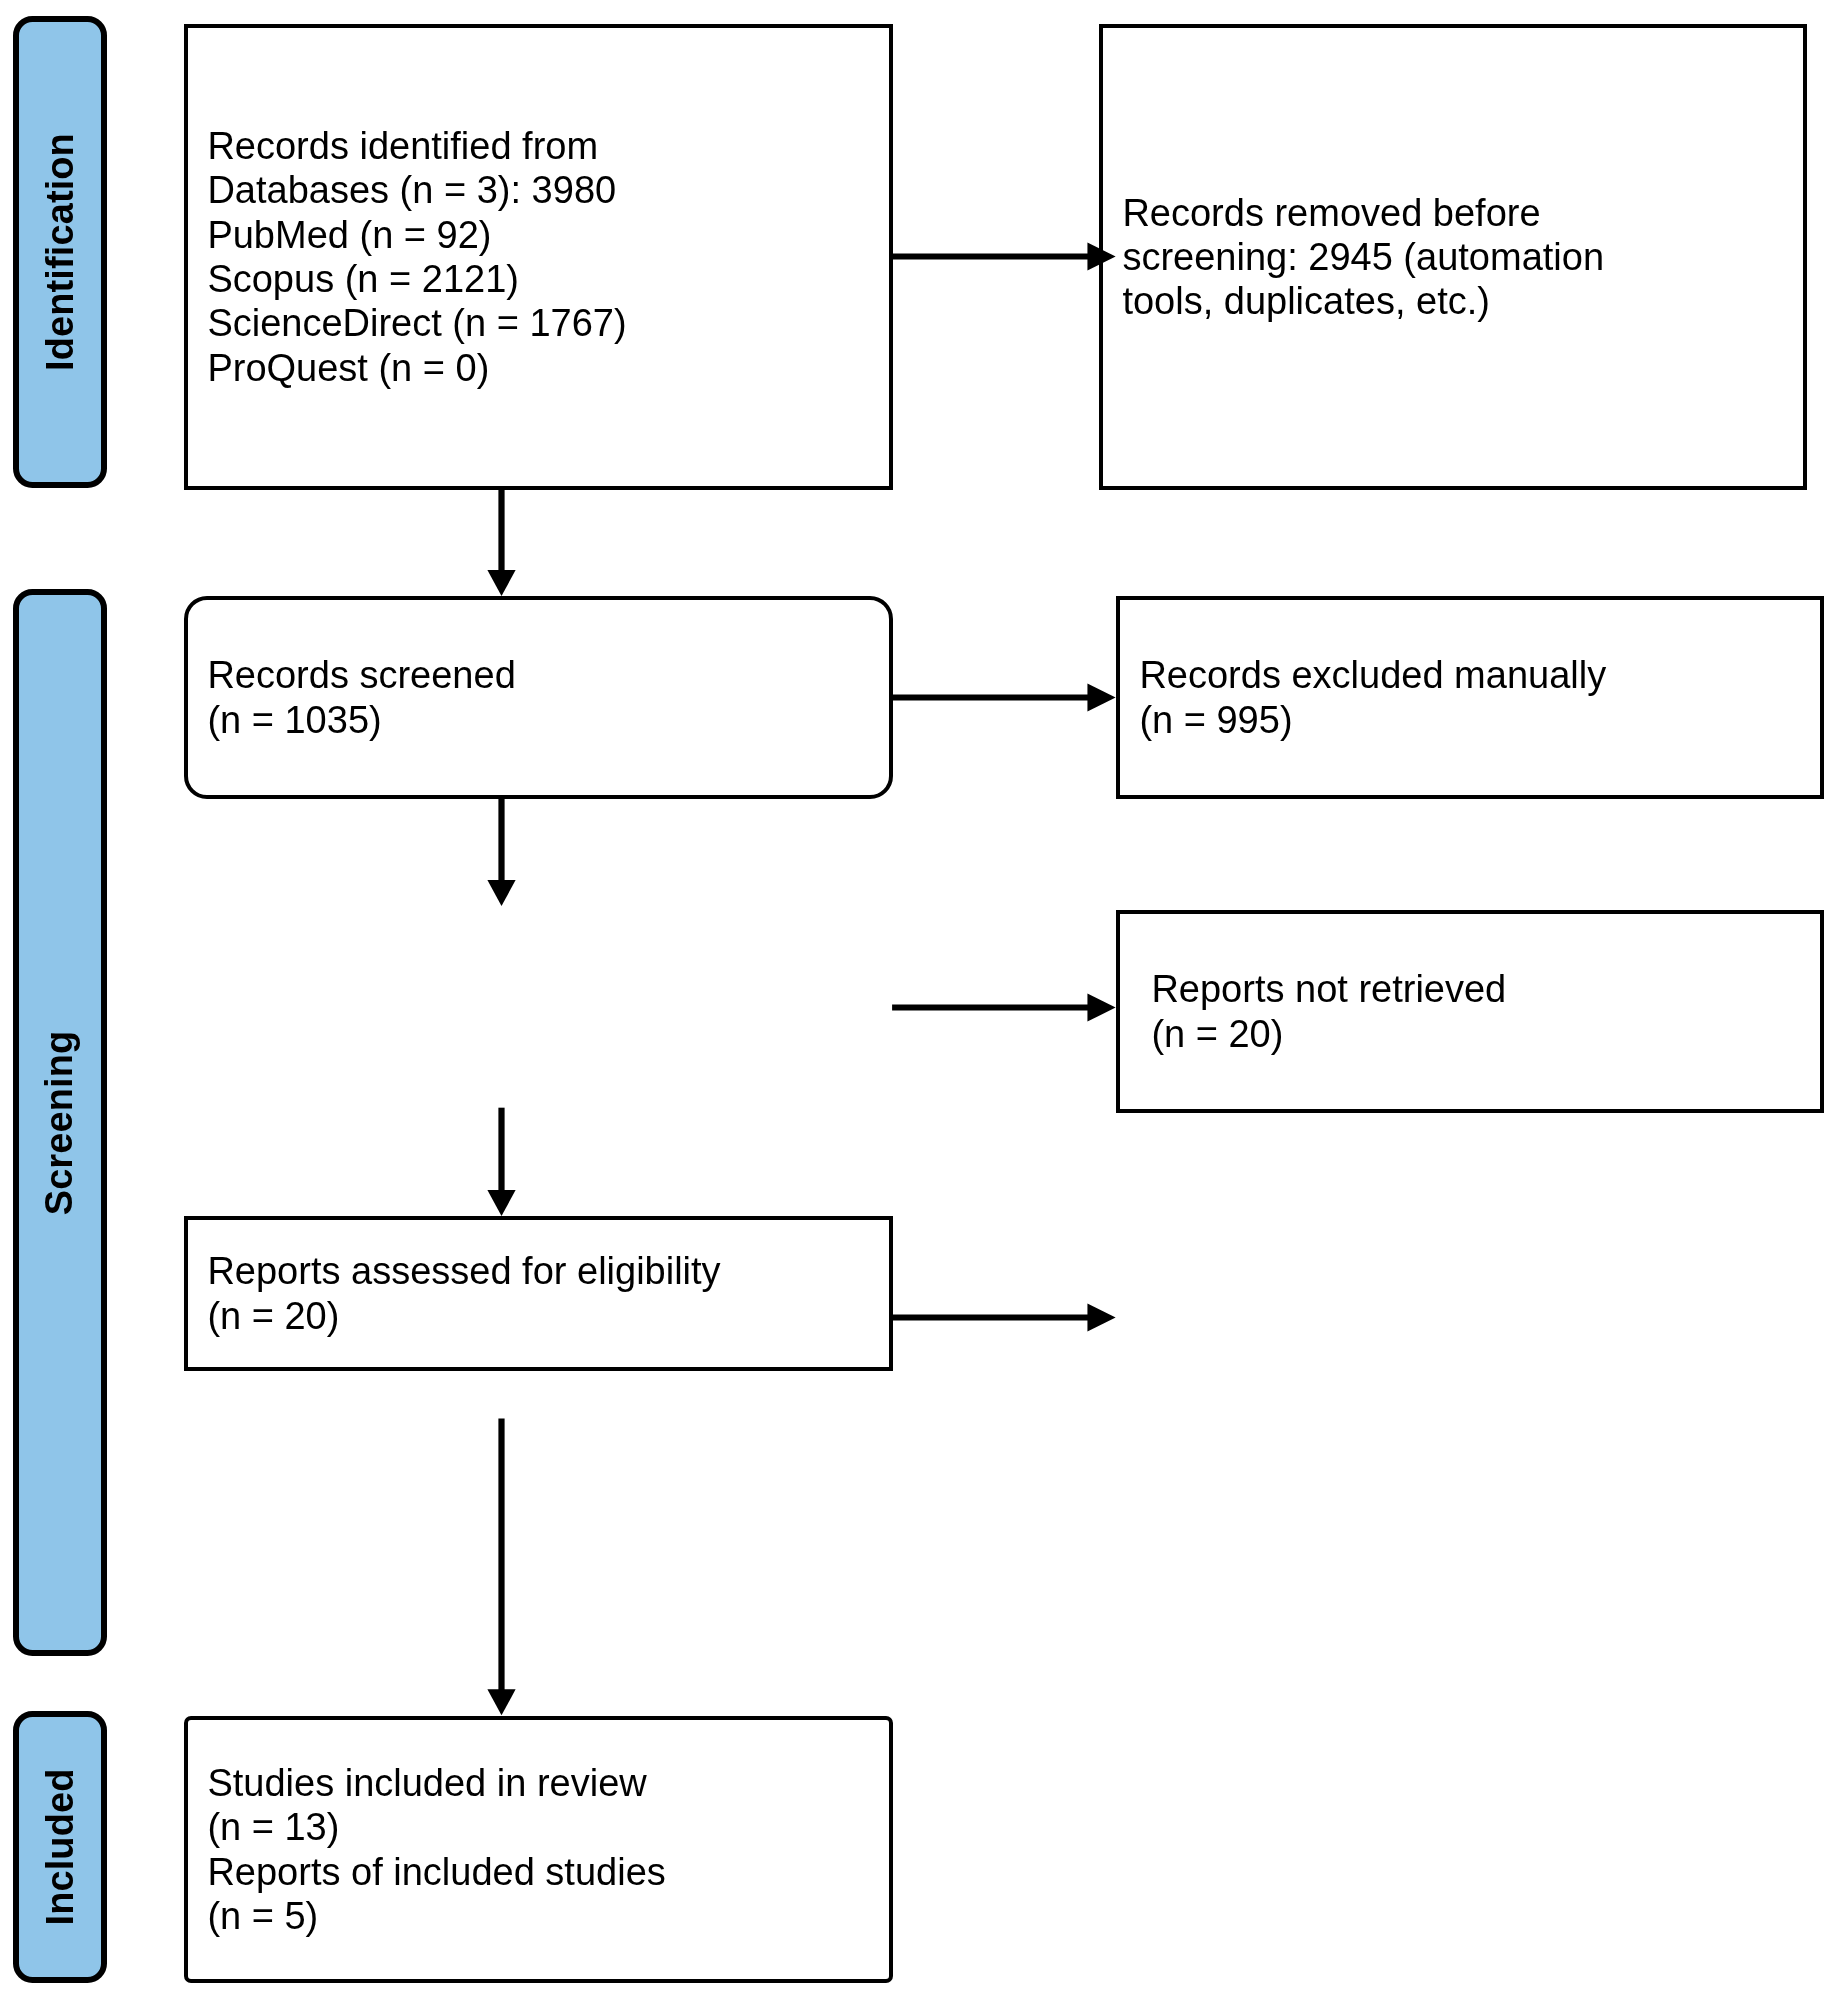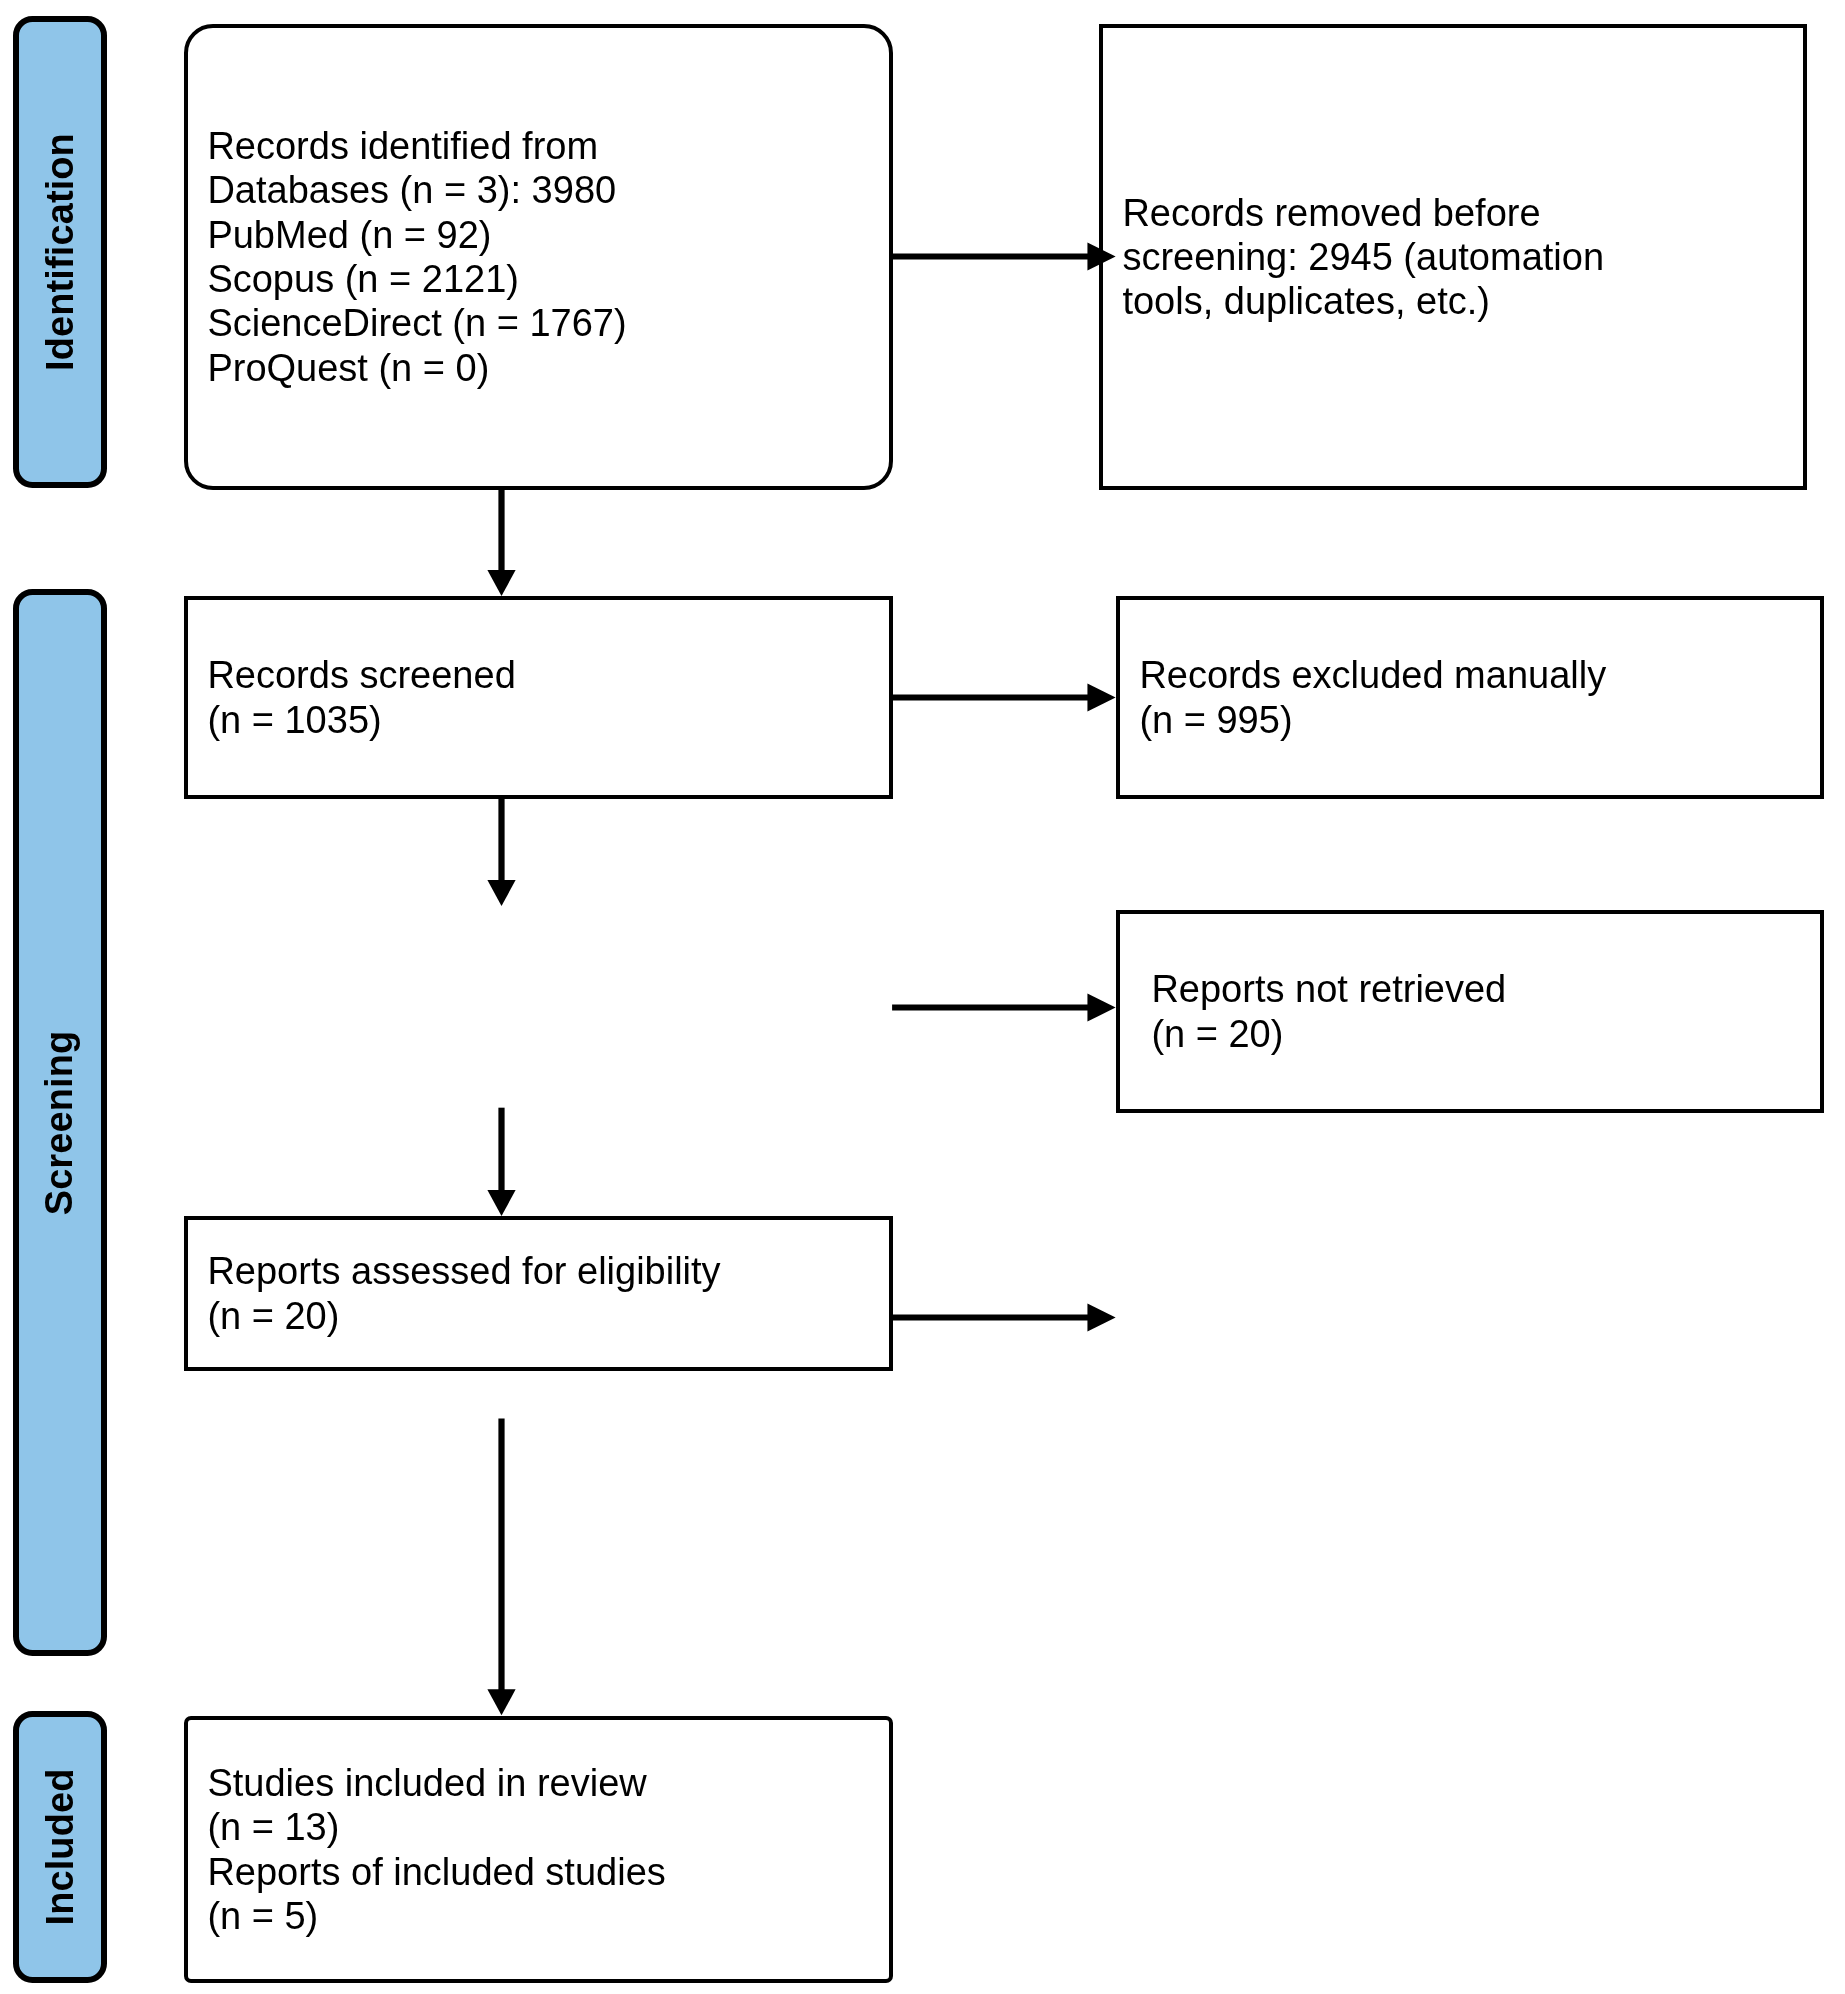--- a/index.html
+++ b/index.html
@@ -78,21 +78,21 @@
   </div>
 
   <div class="phase-label" style="left:12.6px; top:589px; width:94px; height:1067px;">
     <span class="phase-text">Screening</span>
   </div>
 
   <div class="phase-label" style="left:12.6px; top:1711px; width:94px; height:272px;">
     <span class="phase-text">Included</span>
   </div>
 
-  <div class="flow-box" style="left:184px; top:24px; width:709px; height:466px;border-radius:29px;">
+  <div class="flow-box" style="left:184px; top:24px; width:709px; height:466px;">
     <div class="box-body">Records identified from
 Databases (n = 3): 3980
 PubMed (n = 92)
 Scopus (n = 2121)
 ScienceDirect (n = 1767)
 ProQuest (n = 0)</div>
   </div>
 
   <div class="flow-box" style="left:1099px; top:24px; width:708px; height:466px;">
     <div class="box-body">Records removed before
@@ -107,21 +107,21 @@
     </svg>
   </div>
 
   <div class="arrow" style="left:484px; top:487px; width:35px; height:112px;">
     <svg width="35" height="112" viewBox="0 0 62 196">
       <line x1="31" y1="0" x2="31" y2="152" stroke="#000" stroke-width="11"></line>
       <polygon points="6,146 56,146 31,192" fill="#000"></polygon>
     </svg>
   </div>
 
-  <div class="flow-box" style="left:184px; top:596px; width:709px; height:203px;">
+  <div class="flow-box" style="left:184px; top:596px; width:709px; height:203px;border-radius:23px;">
     <div class="box-body">Records screened
 (n = 1035)</div>
   </div>
 
   <div class="flow-box" style="left:1116px; top:596px; width:708px; height:203px;">
     <div class="box-body">Records excluded manually
 (n = 995)</div>
   </div>
 
   <div class="arrow" style="left:891px; top:680px; width:228px; height:35px;">

